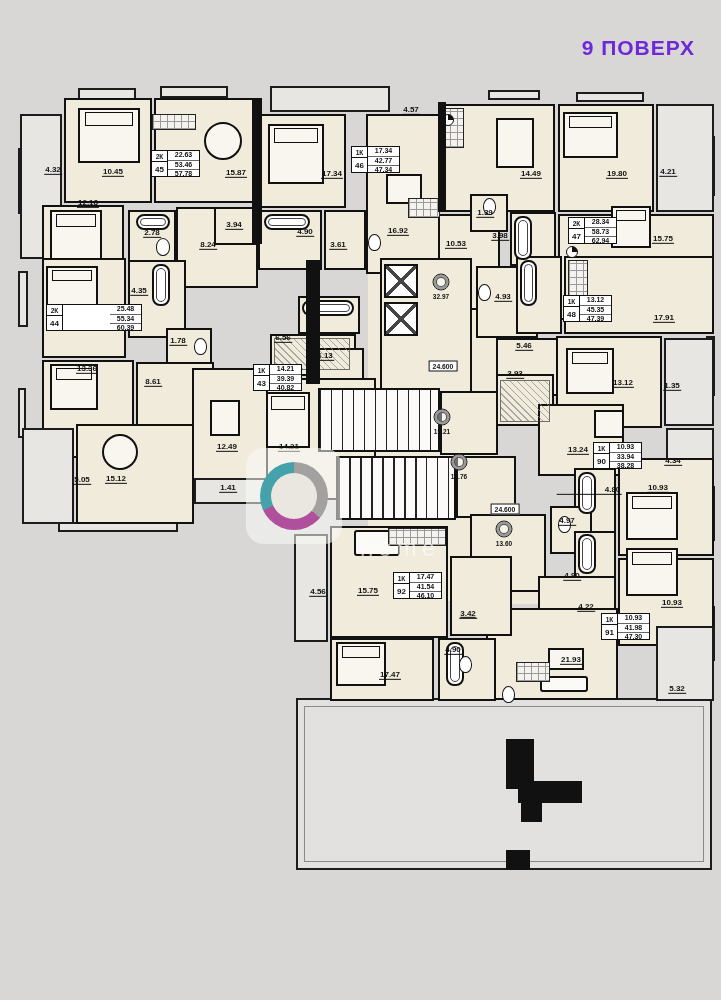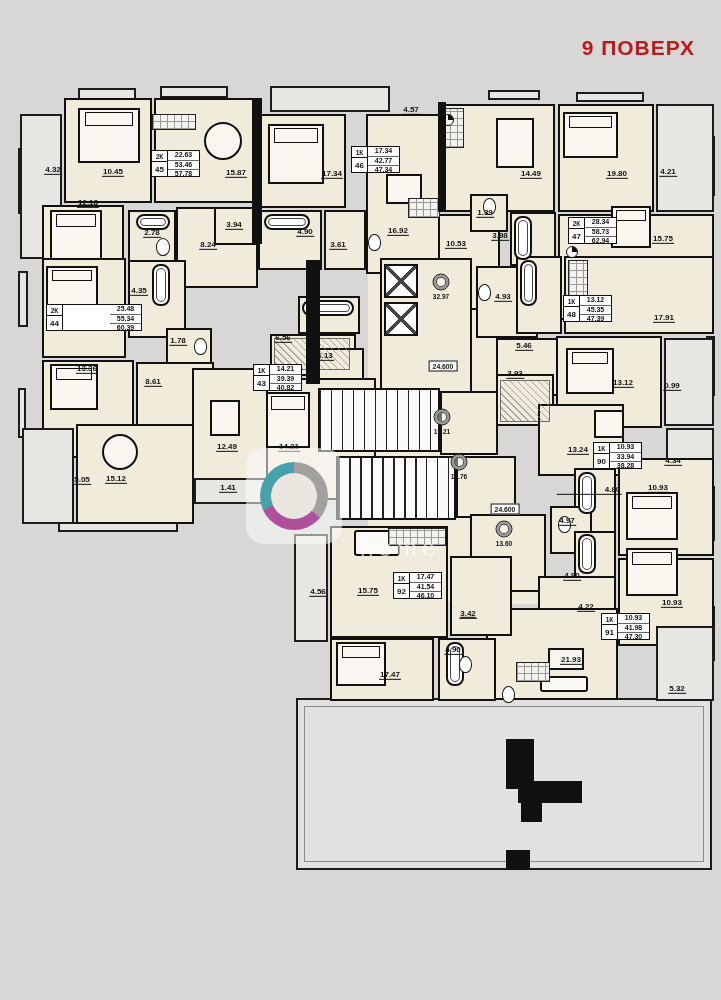--- a/index.html
+++ b/index.html
@@ -4,21 +4,21 @@
 <style>
   html,body{margin:0;padding:0;}
   body{
     width:721px;height:1000px;position:relative;overflow:hidden;
     background:#d8d7d5;
     font-family:"Liberation Sans", sans-serif;
     color:#111;
   }
   #title{
     position:absolute;top:36px;right:26px;
-    font-size:21px;font-weight:bold;letter-spacing:1px;color:#b91c1c;
+    font-size:21px;font-weight:bold;letter-spacing:1px;color:#6d28d9;
   }
   #plan{position:absolute;left:18px;top:86px;width:698px;height:800px;}
   #plan > div{position:absolute;box-sizing:border-box;}
   .bgblock{background:#efead9;}
   .room{background:#f0ebdb;border:2.5px solid #111;}
   .balc{background:#e7e6e3;border:2px solid #1c1c1c;}
   .terrace{background:#e2e1df;border:2px solid #1c1c1c;box-shadow:inset 0 0 0 6px #e2e1df, inset 0 0 0 7px #8a8a88;}
   
   .dim{
     position:absolute;font-size:8px;font-weight:700;line-height:1.05;
@@ -267,21 +267,21 @@
     <div class="dim" style="left: 265px; top: 253px;">6.56</div>
     <div class="dim" style="left: 307px; top: 271px;">6.13</div>
     <div class="dim" style="left: 209px; top: 362px;">12.49</div>
     <div class="dim" style="left: 271px; top: 362px;">14.21</div>
     <div class="dim" style="left: 210px; top: 403px;">1.41</div>
     <div class="dim" style="left: 485px; top: 212px;">4.93</div>
     <div class="dim" style="left: 506px; top: 261px;">5.46</div>
     <div class="dim" style="left: 497px; top: 289px;">3.93</div>
     <div class="dim" style="left: 646px; top: 233px;">17.91</div>
     <div class="dim" style="left: 605px; top: 298px;">13.12</div>
-    <div class="dim" style="left: 654px; top: 301px;">0.99</div>
+    <div class="dim" style="left: 654px; top: 301px;">1.35</div>
     <div class="dim" style="left: 560px; top: 365px;">13.24</div>
     <div class="dim" style="left: 655px; top: 376px;">4.34</div>
     <div class="dim" style="left: 571px; top: 405px; padding-left: 48px;">4.80</div>
     <div class="dim" style="left: 640px; top: 403px;">10.93</div>
     <div class="dim" style="left: 549px; top: 436px;">4.97</div>
     <div class="dim" style="left: 554px; top: 491px;">4.90</div>
     <div class="dim" style="left: 654px; top: 518px;">10.93</div>
     <div class="dim" style="left: 568px; top: 522px;">4.22</div>
     <div class="dim" style="left: 553px; top: 575px;">21.93</div>
     <div class="dim" style="left: 659px; top: 604px;">5.32</div>

